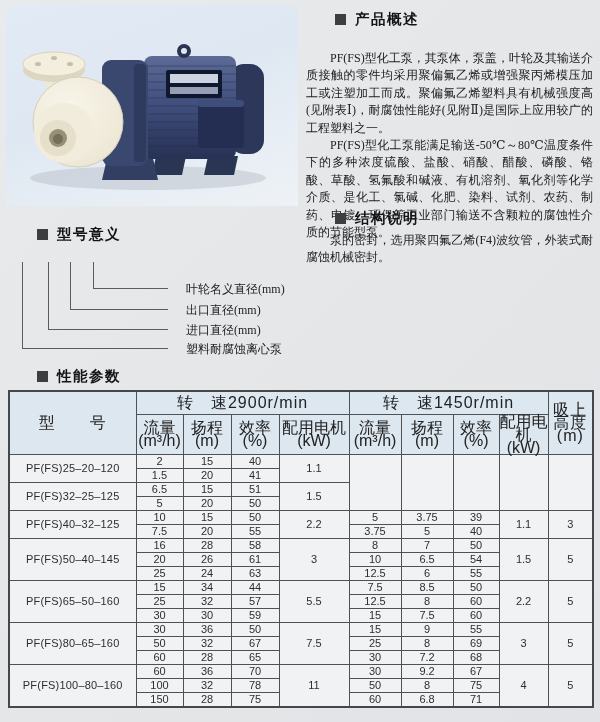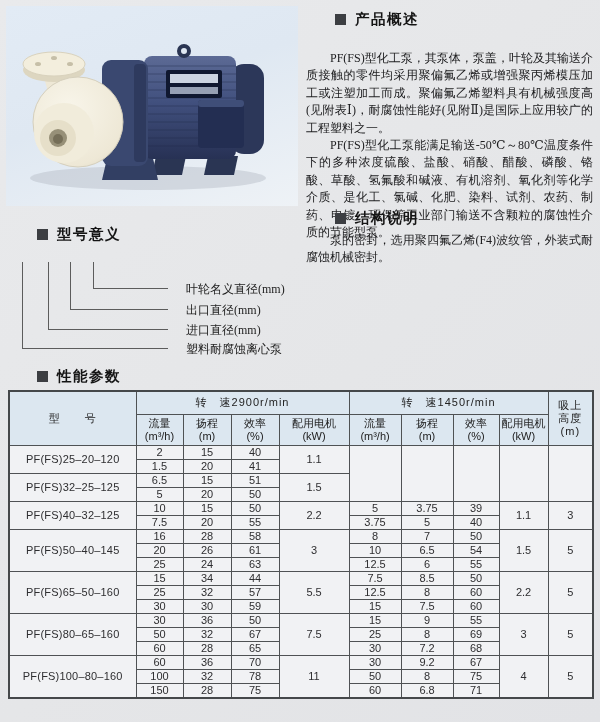--- a/index.html
+++ b/index.html
@@ -63,21 +63,21 @@
     border-collapse:collapse;table-layout:fixed;
     border:2px solid #45484a;
   }
   table.perf th,table.perf td{
     border:1px solid var(--border);
     text-align:center;vertical-align:middle;
     font-weight:normal;padding:0;
   }
   table.perf thead th{
     background:var(--header-bg);
-    font-size:11px;line-height:13px;color:#222;
+    font-size:16px;line-height:13px;color:#222;
   }
   table.perf thead tr.group th{height:23px;letter-spacing:1px;}
   table.perf thead tr.sub th{height:31px;}
   table.perf tbody td{
     background:var(--cell-bg);
     font-size:11px;height:14px;line-height:13px;color:#2e2e30;
   }
   table.perf td.model{font-size:11px;letter-spacing:.2px;}
 </style>
 </head>

